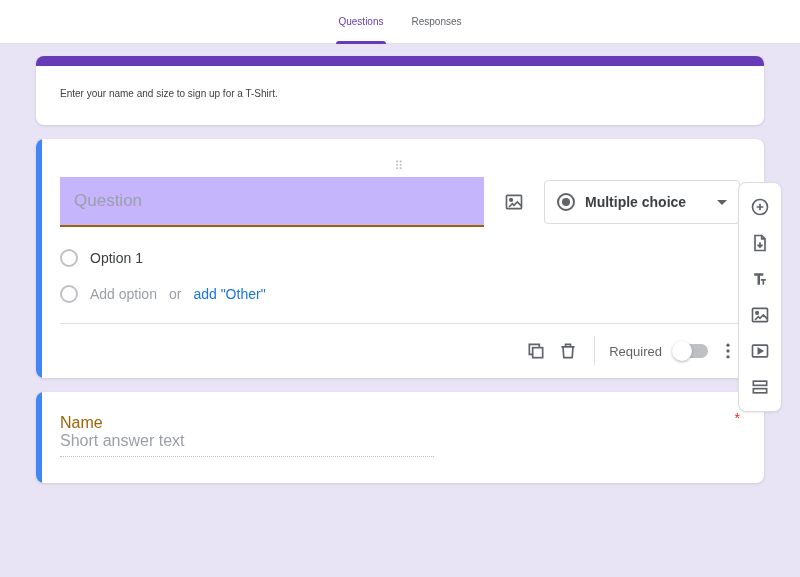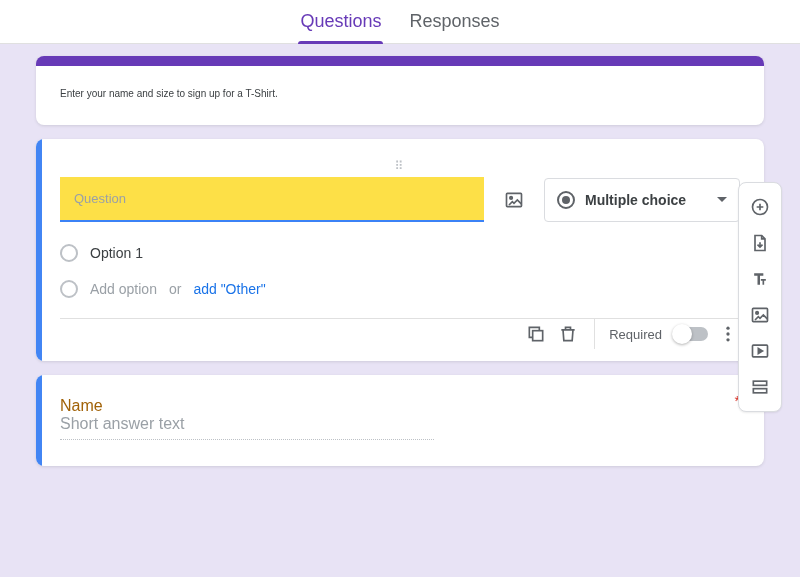--- a/index.html
+++ b/index.html
@@ -15,21 +15,21 @@
   .top-tabs {
     background: #fff;
     height: 44px;
     display: flex;
     align-items: center;
     justify-content: center;
     gap: 28px;
     border-bottom: 1px solid #e0e0e0;
   }
   .top-tabs .tab {
-    font-size: 18px;
+    font-size: 10px;
     color: #5f6368;
     height: 44px;
     display: flex;
     align-items: center;
     cursor: pointer;
     position: relative;
   }
   .top-tabs .tab.active {
     color: #673ab7;
     font-weight: 500;
@@ -104,25 +104,25 @@
     letter-spacing: 2px;
   }
   .qrow {
     display: flex;
     align-items: center;
     gap: 18px;
     margin-top: 6px;
   }
   .qinput {
     flex: 1;
-    background: #fde047;
+    background: #c4b5fd;
     border: none;
-    border-bottom: 2px solid #3b82f6;
+    border-bottom: 2px solid #a16207;
     padding: 14px 14px;
-    font-size: 13px;
+    font-size: 17px;
     color: #202124;
     outline: none;
   }
   .qinput::placeholder { color: #9aa0a6; }
   .icon-btn {
     width: 24px; height: 24px;
     color: #5f6368;
     cursor: pointer;
     display: inline-flex; align-items: center; justify-content: center;
   }
@@ -162,21 +162,21 @@
     width: 18px; height: 18px; border-radius: 50%;
     border: 2px solid #bdc1c6;
     flex-shrink: 0;
   }
   .opt-text { color: #3c4043; }
   .opt-muted { color: #9aa0a6; }
   .opt-link { color: #1a73e8; cursor: pointer; }
   .qfooter {
     border-top: 1px solid #e0e0e0;
     margin-top: 20px;
-    padding-top: 0;
+    padding-top: 12px;
     display: flex;
     align-items: center;
     justify-content: flex-end;
     gap: 8px;
   }
   .vdiv {
     width: 1px; height: 30px; background: #e0e0e0; margin: 0 6px;
   }
   .req-label { font-size: 13px; color: #5f6368; margin-right: 4px; }
   .switch {

